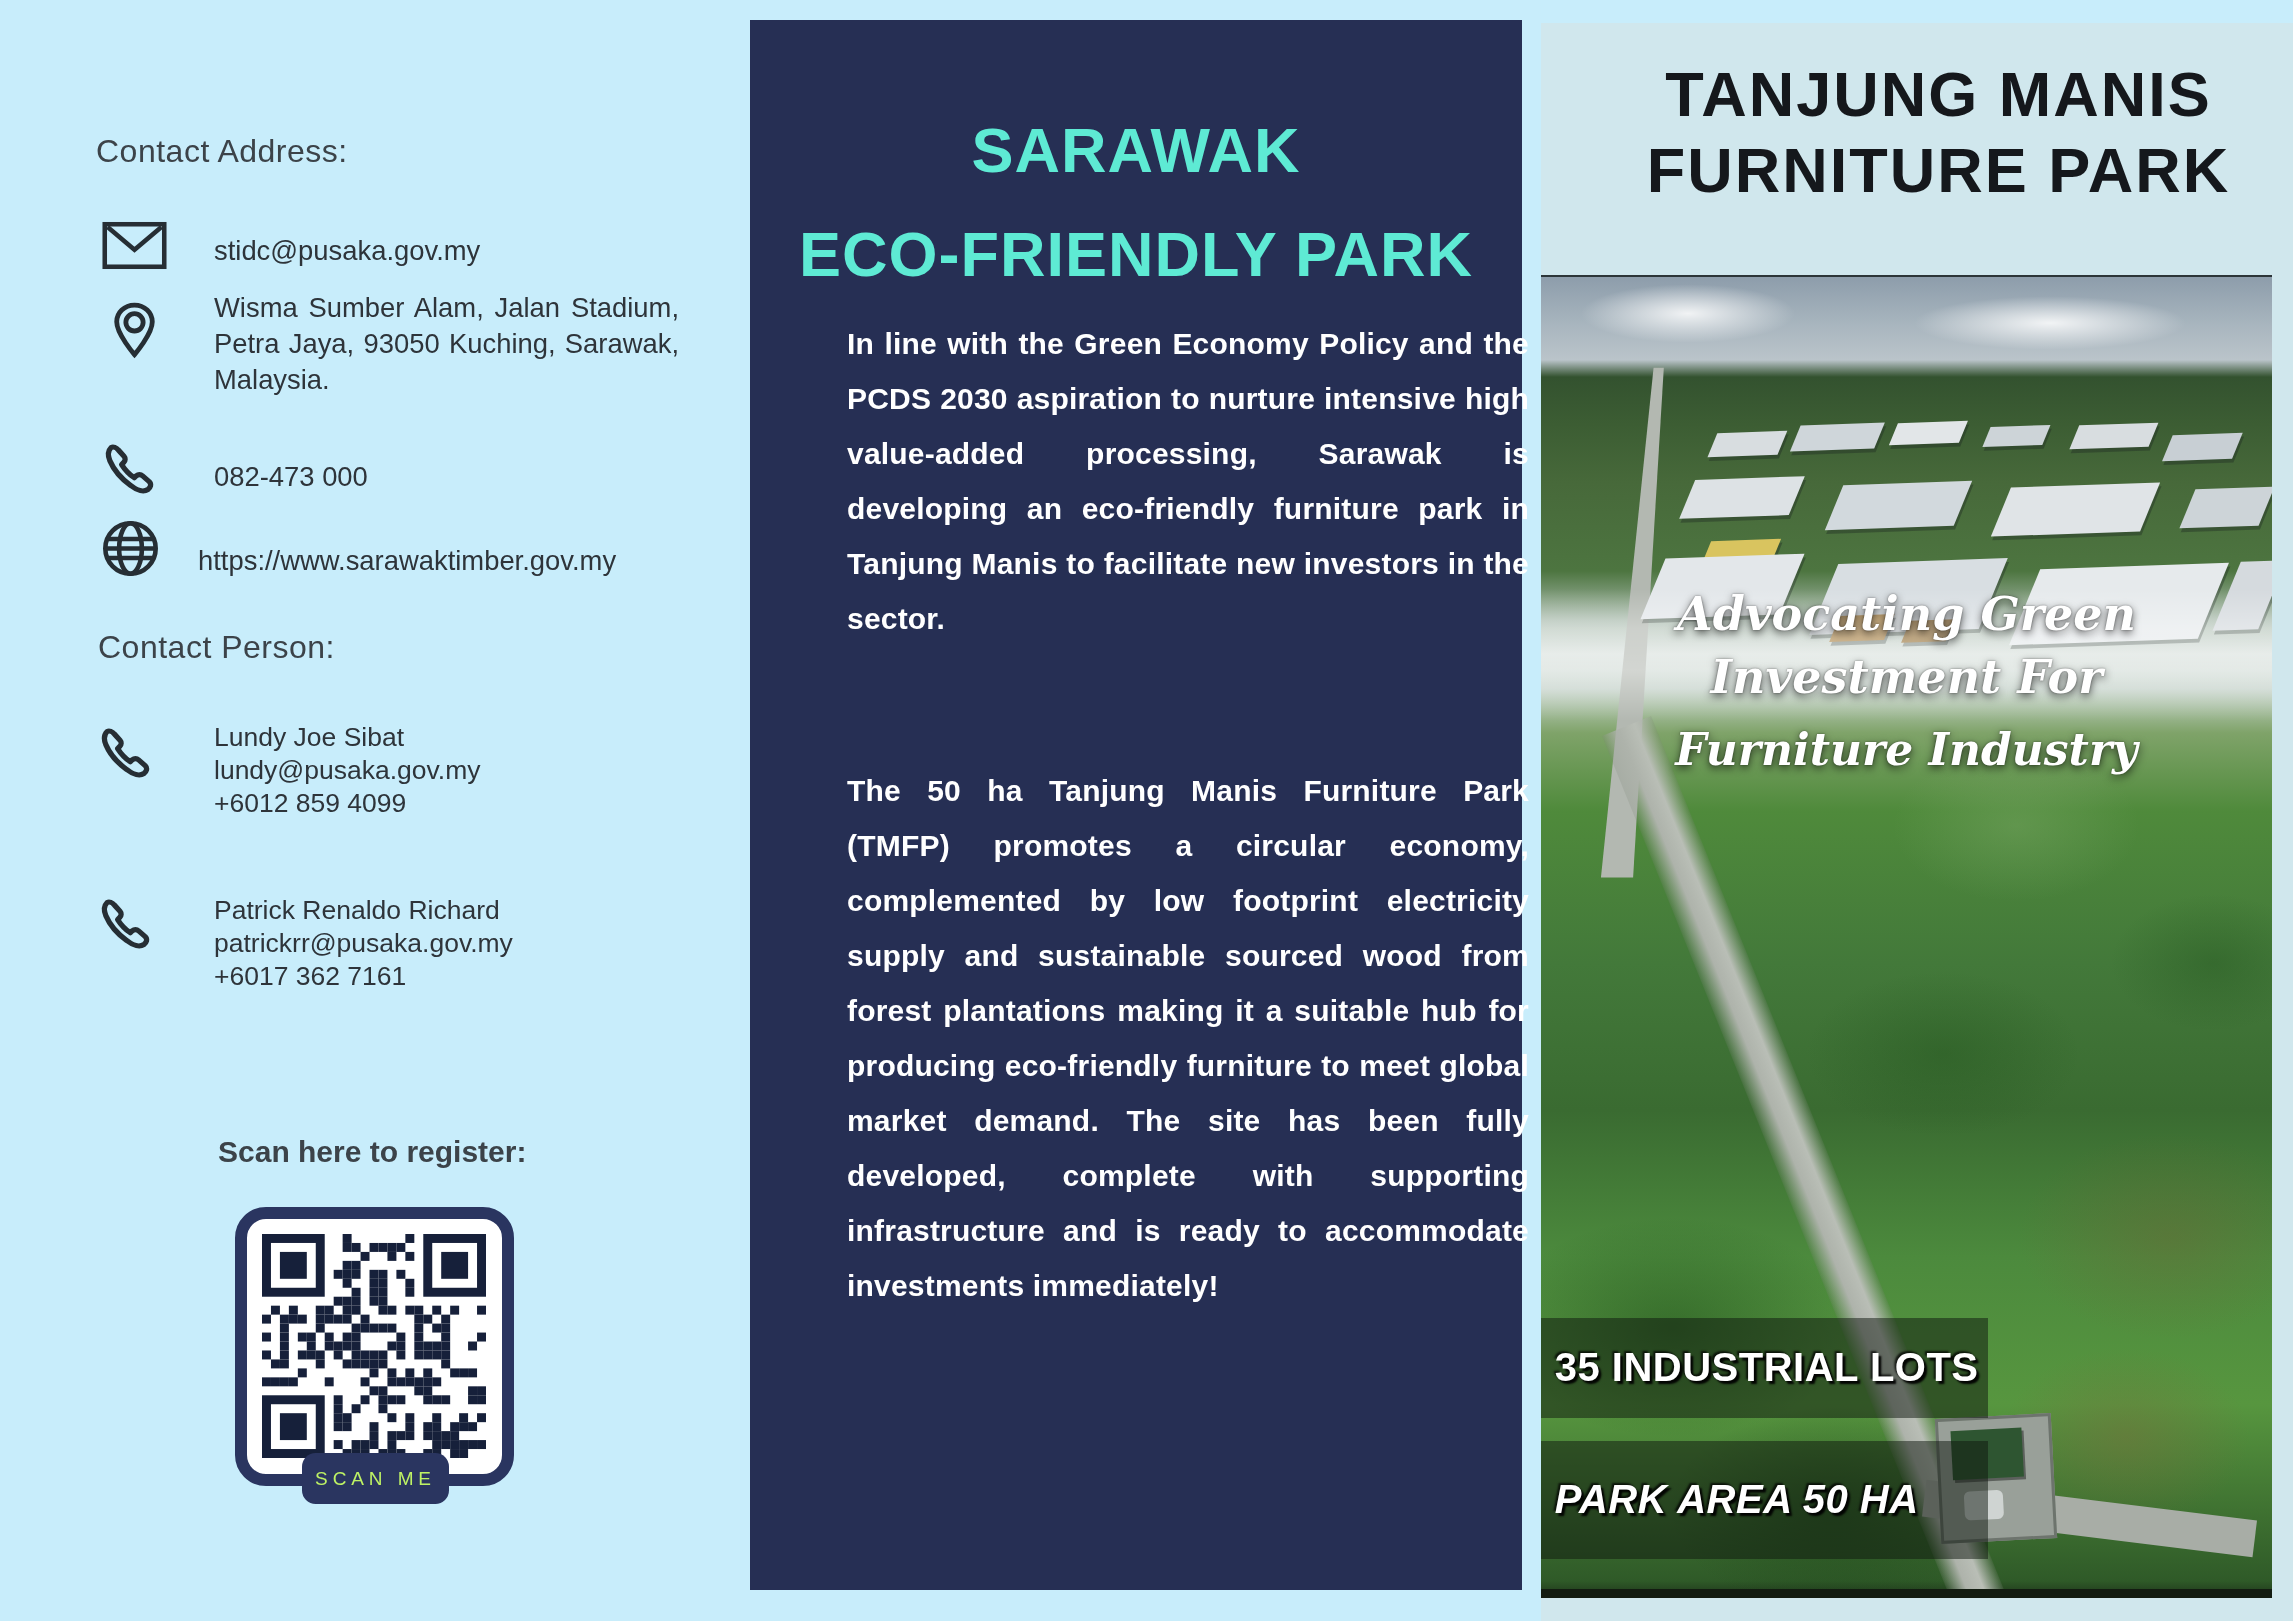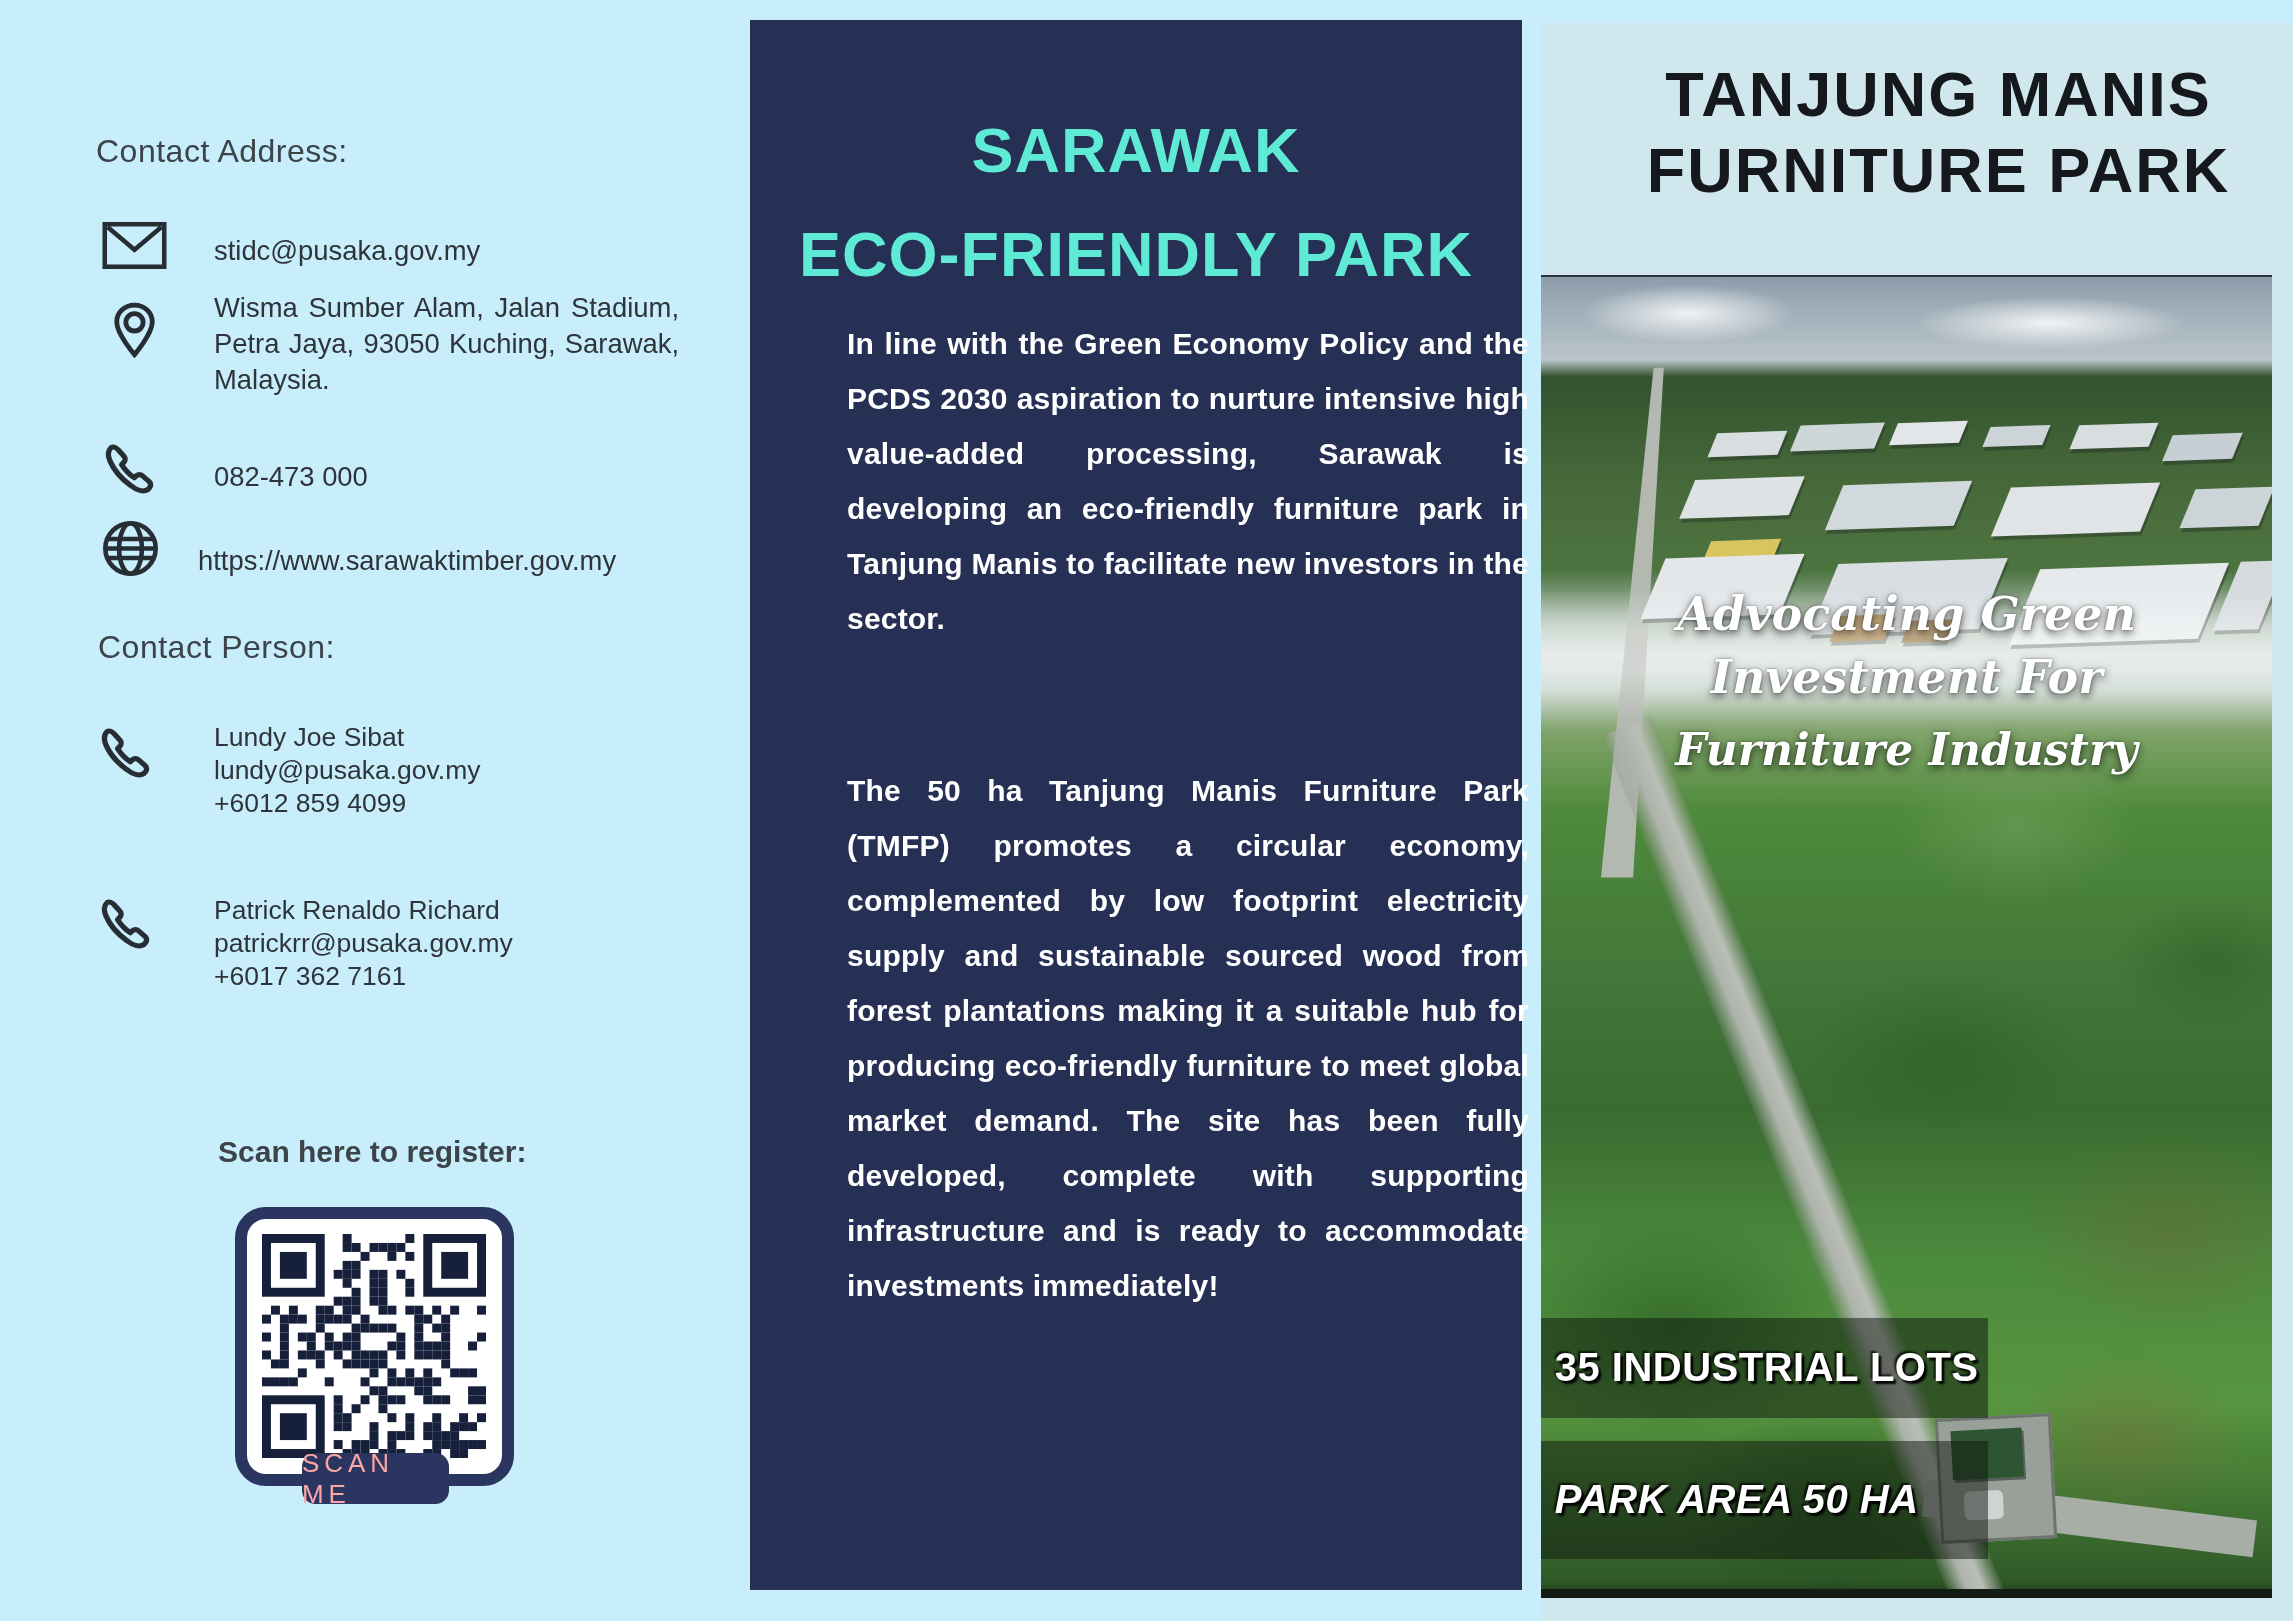--- a/index.html
+++ b/index.html
@@ -33,21 +33,21 @@
   #h-scan { position:absolute; left:218px; top:1135px; font-weight:bold; font-size:30px; color:#3c4349; }
   .qr-box {
     position:absolute; left:235px; top:1207px; width:279px; height:279px;
     background:#ffffff; border:12.7px solid #2a3560; border-radius:31px;
   }
   .qr-box svg { position:absolute; left:14.7px; top:14.7px; }
   .scan-tab {
     position:absolute; left:302px; top:1453px; width:147px; height:51px;
     background:#2a3560; border-radius:13.7px; display:flex; align-items:center; justify-content:center;
   }
-  .scan-tab span { color:#fca5a5; font-size:26px; letter-spacing:4.9px; }
+  .scan-tab span { color:#bef264; font-size:19px; letter-spacing:4.9px; }
   
   .middle-panel { position:absolute; left:750px; top:19.6px; width:772px; height:1570px; background:#262f54; }
   .mp-title { position:absolute; top:78px; left:0; width:100%; text-align:center;
     color:#5eead4; font-weight:bold; font-size:63px; line-height:104px; letter-spacing:1px; }
   .mp-title span { display:block; }
   .mp-para { position:absolute; left:49px; width:682px; color:#ffffff; font-weight:bold;
     font-size:30px; line-height:55px; text-align:justify; letter-spacing:0.2px;margin-left:48px; }
   #para1 { top:296px; }
   #para2 { top:743px; }
   

